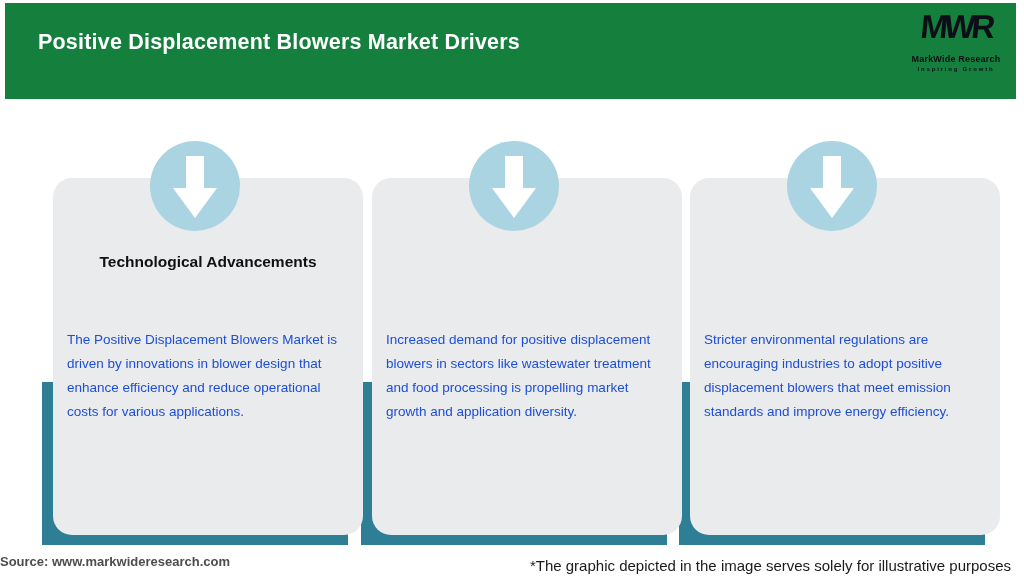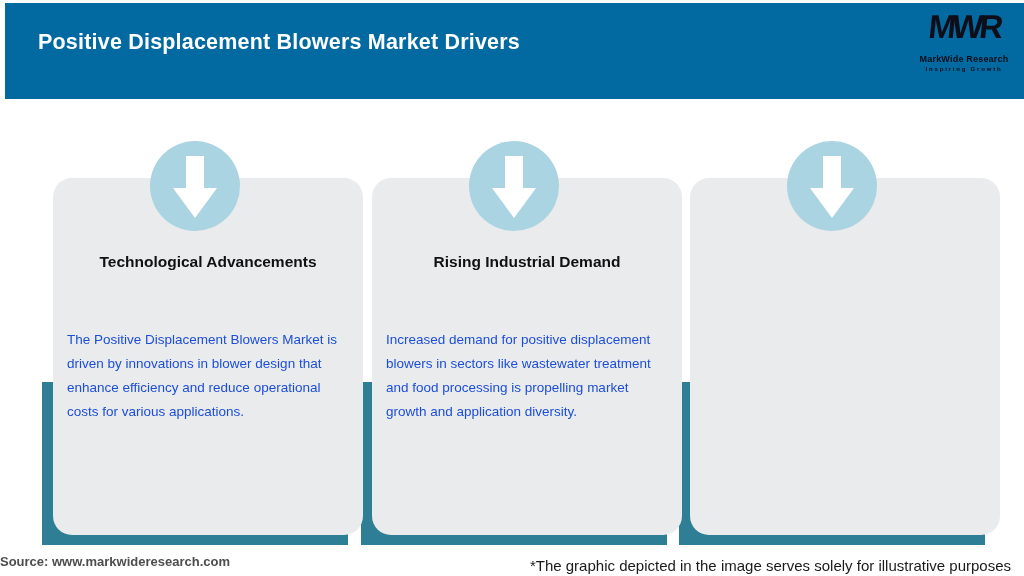--- a/index.html
+++ b/index.html
@@ -2,22 +2,22 @@
 <html><head>
 <meta charset="utf-8">
 <style>
   html,body{margin:0;padding:0;}
   body{
     width:1024px;height:576px;position:relative;overflow:hidden;
     background:#ffffff;font-family:"Liberation Sans",sans-serif;
   }
   
   .header{
-    position:absolute;left:5px;top:3px;right:0;height:96px;
-    background:#0369a1;
+    position:absolute;left:5px;top:3px;right:8px;height:96px;
+    background:#15803d;
   }
   .header-title{
     position:absolute;left:33px;top:27px;
     font-size:21.5px;font-weight:bold;color:#ffffff;letter-spacing:.2px;
   }
   .logo{
     position:absolute;right:10px;top:7px;width:100px;text-align:center;
     color:#0e0e18;line-height:1;
   }
   .logo-acronym{
@@ -90,26 +90,26 @@
   <div class="card-title">Technological Advancements</div>
   <div class="card-body">The Positive Displacement Blowers Market is driven by innovations in blower design that enhance efficiency and reduce operational costs for various applications.</div>
 </div>
 
 <div class="card card-2">
   <div class="circle">
     <svg class="arrow-svg" width="44" height="62" viewBox="0 0 44 62">
       <polygon points="13,0 31,0 31,32 44,32 22,62 0,32 13,32" fill="#ffffff"></polygon>
     </svg>
   </div>
-  <div class="card-title">Rising Industrial Demand</div>
   <div class="card-body">Increased demand for positive displacement blowers in sectors like wastewater treatment and food processing is propelling market growth and application diversity.</div>
 </div>
 
 <div class="card card-3">
   <div class="circle">
     <svg class="arrow-svg" width="44" height="62" viewBox="0 0 44 62">
       <polygon points="13,0 31,0 31,32 44,32 22,62 0,32 13,32" fill="#ffffff"></polygon>
     </svg>
   </div>
+  <div class="card-body">Stricter environmental regulations are encouraging industries to adopt positive displacement blowers that meet emission standards and improve energy efficiency.</div>
 </div>
 
 <div class="source">Source: www.markwideresearch.com</div>
 <div class="disclaimer">*The graphic depicted in the image serves solely for illustrative purposes</div>
 
 </body></html>

